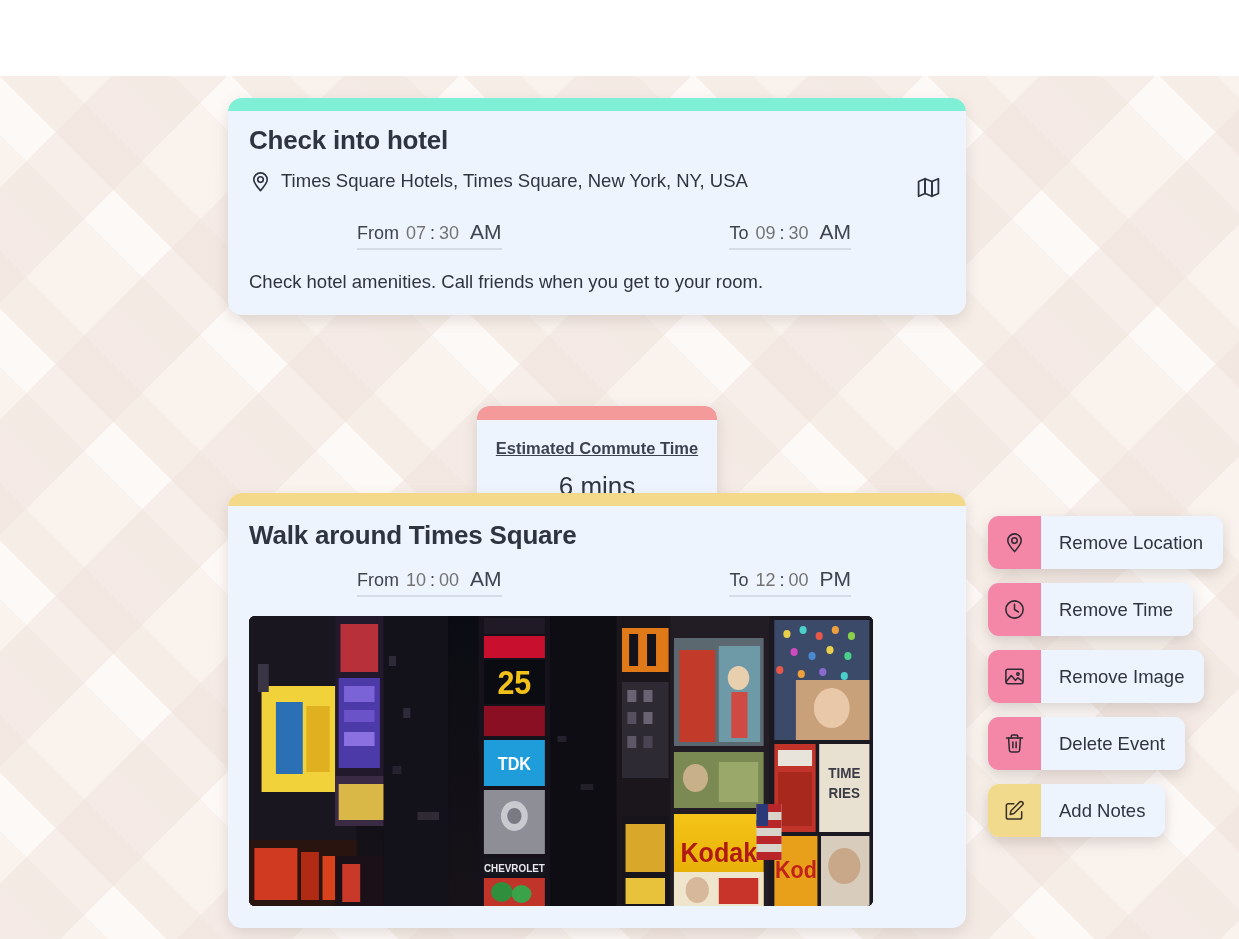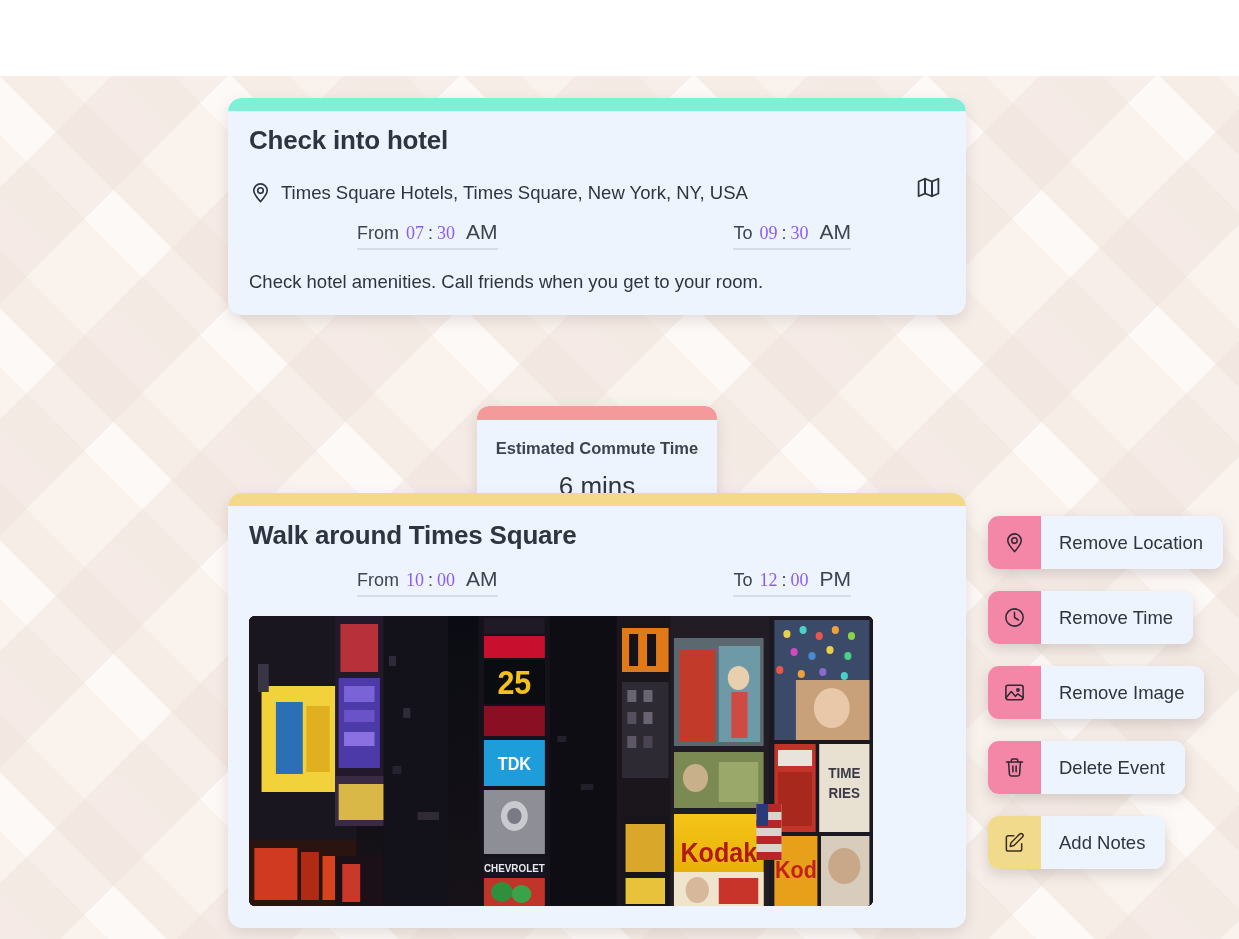--- a/index.html
+++ b/index.html
@@ -88,21 +88,21 @@
   .card-title {
     font-size: 26px;
     font-weight: bold;
     color: #2e3440;
     letter-spacing: -0.2px;
     margin-bottom: 14px;
   }
 
   .loc-row {
     display: flex;
-    align-items: flex-end;
+    align-items: flex-start;
     height: 34px;
   }
 
   .loc-pin { flex: 0 0 auto; margin-right: 9px; display: flex; align-items: center; }
   .loc-text {
     flex: 1 1 auto;
     font-size: 18.5px;
     color: #2e3440;
   }
   .map-btn {
@@ -132,22 +132,21 @@
     cursor: pointer;
   }
 
   .time-label {
     font-size: 18px;
     color: #3d4450;
     margin-right: 7px;
   }
   .time-num {
     font-size: 18px;
-    color: #8b5cf6;
-    font-family: Liberation Serif, serif;
+    color: #737373;
   }
   .time-colon {
     font-size: 18px;
     color: #3d4450;
     padding: 0 4px;
   }
   .time-mer {
     font-size: 21px;
     color: #3d4450;
     margin-left: 11px;
@@ -185,36 +184,37 @@
   .commute-accent {
     height: 14px;
     width: 100%;
     border-radius: 12px 12px 0 0;
   }
   .commute-label {
     font-size: 16.5px;
     font-weight: bold;
     color: #3b4250;
     padding: 19px 10px 0 10px;
+    text-decoration: underline;
   }
   .commute-value {
     font-size: 26px;
     color: #2e3440;
     padding: 13px 10px 23px 10px;
     text-align: center;
   }
 
   
   .actions {
     position: absolute;
     left: 988px;
     top: 440px;
     display: flex;
     flex-direction: column;
-    gap: 22px;
+    gap: 14px;
     align-items: flex-start;
   }
 
   .action-btn {
     display: flex;
     align-items: stretch;
     border-radius: 11px;
     overflow: hidden;
     box-shadow: 0 5px 13px rgba(120,110,105,.26);
     cursor: pointer;

